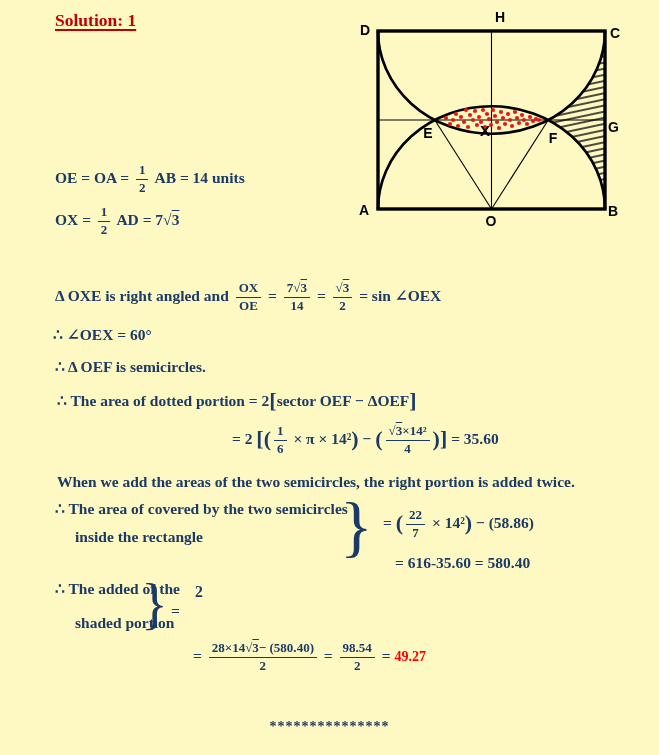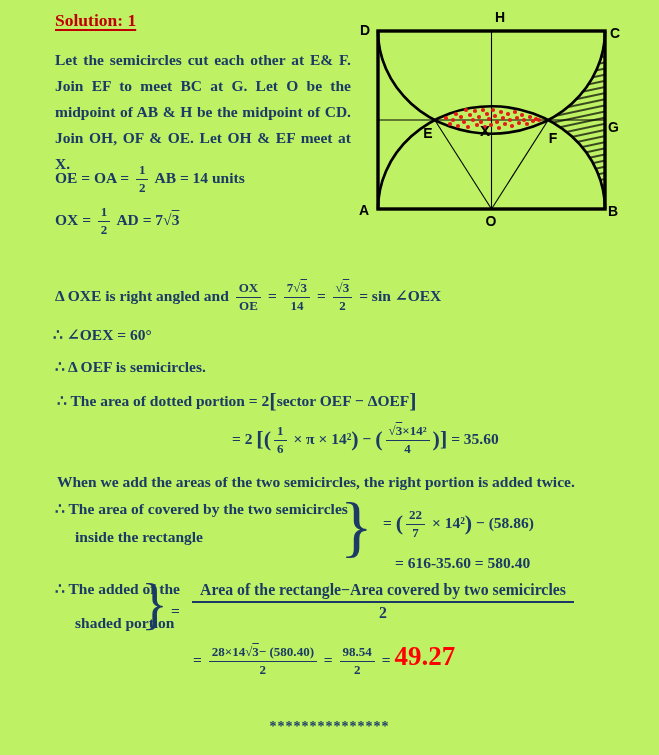--- a/index.html
+++ b/index.html
@@ -1,36 +1,36 @@
 <!DOCTYPE html>
 <html style="--ink: #1B3A66; --title: #C00000; --answer: #FF0000;"><head>
 <meta charset="utf-8">
 <style>
   :root{
     --ink:#1B3A66; --title:#C00000; --answer:#FF0000;
   }
   html,body{margin:0;padding:0;background:#fff;}
   .page{
-    position:relative;width:659px;height:755px;background:#bef264;overflow:hidden;
+    position:relative;width:659px;height:755px;background:#fef9c3;overflow:hidden;
     font-family:"Liberation Serif","DejaVu Serif",serif;
     color:var(--ink);font-weight:700;font-size:15.5px;
   }
   .abs{position:absolute;white-space:nowrap;}
   .title{
     left:55px;top:10px;color:var(--title);font-size:17.5px;
     text-decoration:underline;text-decoration-thickness:1.5px;text-underline-offset:3px;
   }
   .intro{
     left:55px;top:47px;width:296px;white-space:normal;
     text-align:justify;line-height:26px;
   }
   
   .tx{}
   .it{}
-  .rd{color:var(--answer);font-size:27px;font-style:normal;}
+  .rd{color:var(--answer);font-size:14px;font-style:normal;}
   .br{font-size:1.42em;font-weight:600;vertical-align:-0.10em;line-height:1;}
   .frac{display:inline-flex;flex-direction:column;align-items:center;vertical-align:middle;
         margin:0 3px;font-size:0.84em;line-height:1.15;text-align:center;}
   .frac .num{display:block;border-bottom:1.7px solid currentColor;padding:0 3px 1px 3px;}
   .frac .den{display:block;padding:1px 3px 0 3px;}
   .frac.big{font-size:1.02em;}
   .frac.big .num{padding:0 8px 2px 8px;border-bottom-width:2px;}
   .sq{white-space:nowrap;}
   .sq .sqb{text-decoration:overline;}
   .eq-oe{left:55px;top:163px;}
@@ -59,21 +59,20 @@
   svg text{font-family:"Liberation Sans","DejaVu Sans",sans-serif;font-weight:700;font-size:14px;fill:#000;}
   svg text.xl{font-size:15px;}
 </style>
 </head>
 <body>
 
 <div class="page">
 
   <div class="abs title">Solution: 1</div>
 
-  <div class="abs intro">Let the semicircles cut each other at E&amp; F. Join EF to meet BC at G. Let O be the midpoint of AB &amp; H be the midpoint of CD. Join OH, OF &amp; OE. Let OH &amp; EF meet at X.</div>
 
   <div class="abs eq-oe"><span class="tx">OE = OA = </span><span class="frac">
         <span class="num"><span class="tx">1</span></span>
         <span class="den"><span class="tx">2</span></span>
       </span><span class="tx"> AB = 14 units</span></div>
   <div class="abs eq-ox"><span class="tx">OX = </span><span class="frac">
         <span class="num"><span class="tx">1</span></span>
         <span class="den"><span class="tx">2</span></span>
       </span><span class="tx"> AD = 7</span><span class="sq">√<span class="sqb"><span class="tx">3</span></span></span></div>
 
@@ -184,21 +183,20 @@
         </span><span class="it"> × 14²</span><span class="br">)</span><span class="tx"> − (58.86)</span></div>
     <div class="abs cov-r2"><span class="tx">= 616-35.60 = 580.40</span></div>
   </div>
 
   <div class="abs shaded">
     <div class="abs sh-l1">∴ The added of the</div>
     <div class="abs sh-l2">shaded portion</div>
     <div class="abs sh-brace brace">}</div>
     <div class="abs sh-eq">=</div>
     <div class="abs sh-frac"><span class="frac big">
-          <span class="num"><span class="it">Area of the rectangle−Area covered by two semicircles</span></span>
           <span class="den"><span class="tx">2</span></span>
         </span></div>
   </div>
 
   <div class="abs l-final"><span class="tx">= </span><span class="frac">
         <span class="num"><span class="tx">28×14</span><span class="sq">√<span class="sqb"><span class="tx">3</span></span></span><span class="tx">− (580.40)</span></span>
         <span class="den"><span class="tx">2</span></span>
       </span><span class="tx"> = </span><span class="frac">
         <span class="num"><span class="tx">98.54</span></span>
         <span class="den"><span class="tx">2</span></span>

